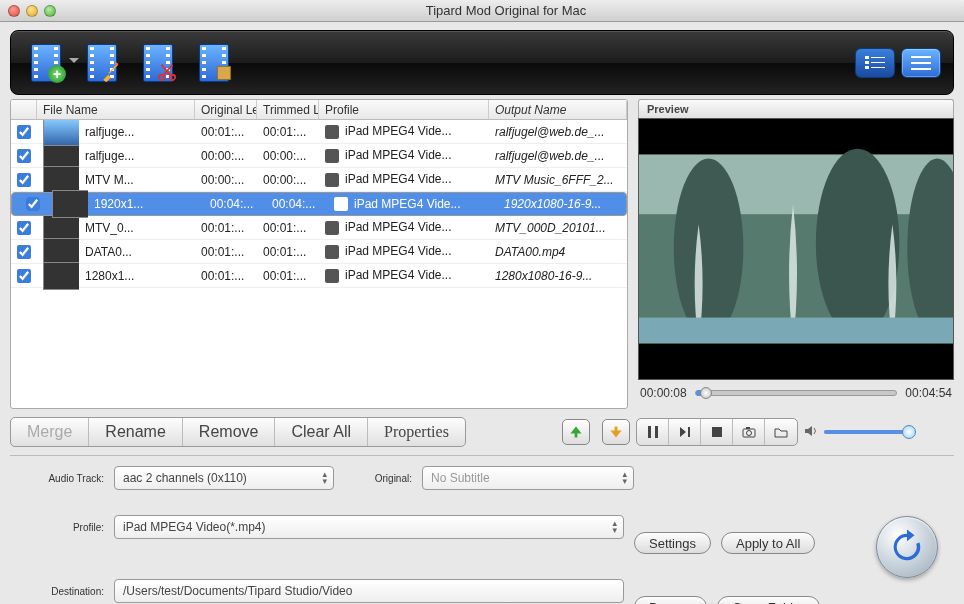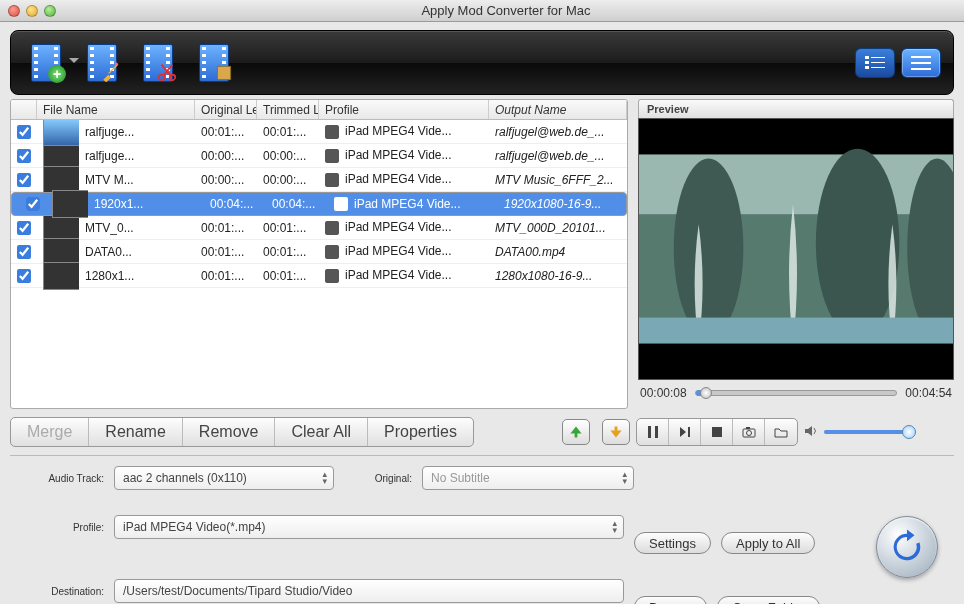--- a/index.html
+++ b/index.html
@@ -54,21 +54,21 @@
 .preview-panel .pbody { background: #000; border: 1px solid #555; height: 262px; display: flex; align-items: center; justify-content: center; }
 .pbody svg { width: 100%; height: 100%; }
 .preview-panel .pfoot { display: flex; align-items: center; gap: 8px; padding: 6px 2px; font-size: 11px; color: #333; }
 .pfoot .bar { flex: 1; height: 6px; background: #c8c8c8; border-radius: 3px; position: relative; border: 1px solid #999; }
 .pfoot .bar .prog { position: absolute; left: 0; top: -1px; bottom: -1px; width: 3%; background: #5590e6; border-radius: 3px; }
 .pfoot .bar .handle { position: absolute; left: 2%; top: -4px; width: 12px; height: 12px; background: radial-gradient(#fff,#bbb); border: 1px solid #888; border-radius: 50%; }
 
 .under-list { display: flex; align-items: center; padding: 8px 10px; gap: 6px; }
 .seg { display: flex; border: 1px solid #999; border-radius: 5px; overflow: hidden; background: linear-gradient(#fdfdfd,#e0e0e0); }
 .seg button { border: none; border-right: 1px solid #bbb; padding: 5px 16px; background: transparent; font-size: 16px; color: #444; cursor: pointer; }
-.seg button:last-child { border-right: none; }
+.seg button:last-child { border-right: none; font-family: Liberation Serif, serif; }
 .seg button:first-child { color: #aaa; }
 .arrow-btn { width: 28px; height: 26px; border: 1px solid #888; border-radius: 5px; background: linear-gradient(#fff,#ddd); display: flex; align-items: center; justify-content: center; cursor: pointer; }
 .arrow-btn.up svg { fill: #3aa63a; }
 .arrow-btn.down svg { fill: #e6a020; }
 
 .media-ctrl { display: flex; align-items: center; gap: 6px; flex: 1; }
 .mgroup { display: flex; border: 1px solid #999; border-radius: 5px; overflow: hidden; background: linear-gradient(#fdfdfd,#e0e0e0); }
 .mgroup button { width: 32px; height: 26px; border: none; border-right: 1px solid #bbb; background: transparent; display: flex; align-items: center; justify-content: center; cursor: pointer; }
 .mgroup button:last-child { border-right: none; }
 .vol { display: flex; align-items: center; gap: 6px; }
@@ -90,21 +90,21 @@
 </style>
 </head>
 <body>
 
 <div class="titlebar">
   <div class="traffic">
     <div class="dot red"></div>
     <div class="dot yel"></div>
     <div class="dot grn"></div>
   </div>
-  <div class="title">Apply Mod Converter for Mac</div>
+  <div class="title">Tipard Mod Original for Mac</div>
 </div>
 
 <div class="toolbar">
   <div class="tool-btn">
     <div class="film"></div>
       <div class="badge add">+</div>
       <div class="dd"></div>
   </div>
   <div class="tool-btn">
     <div class="film"></div>

